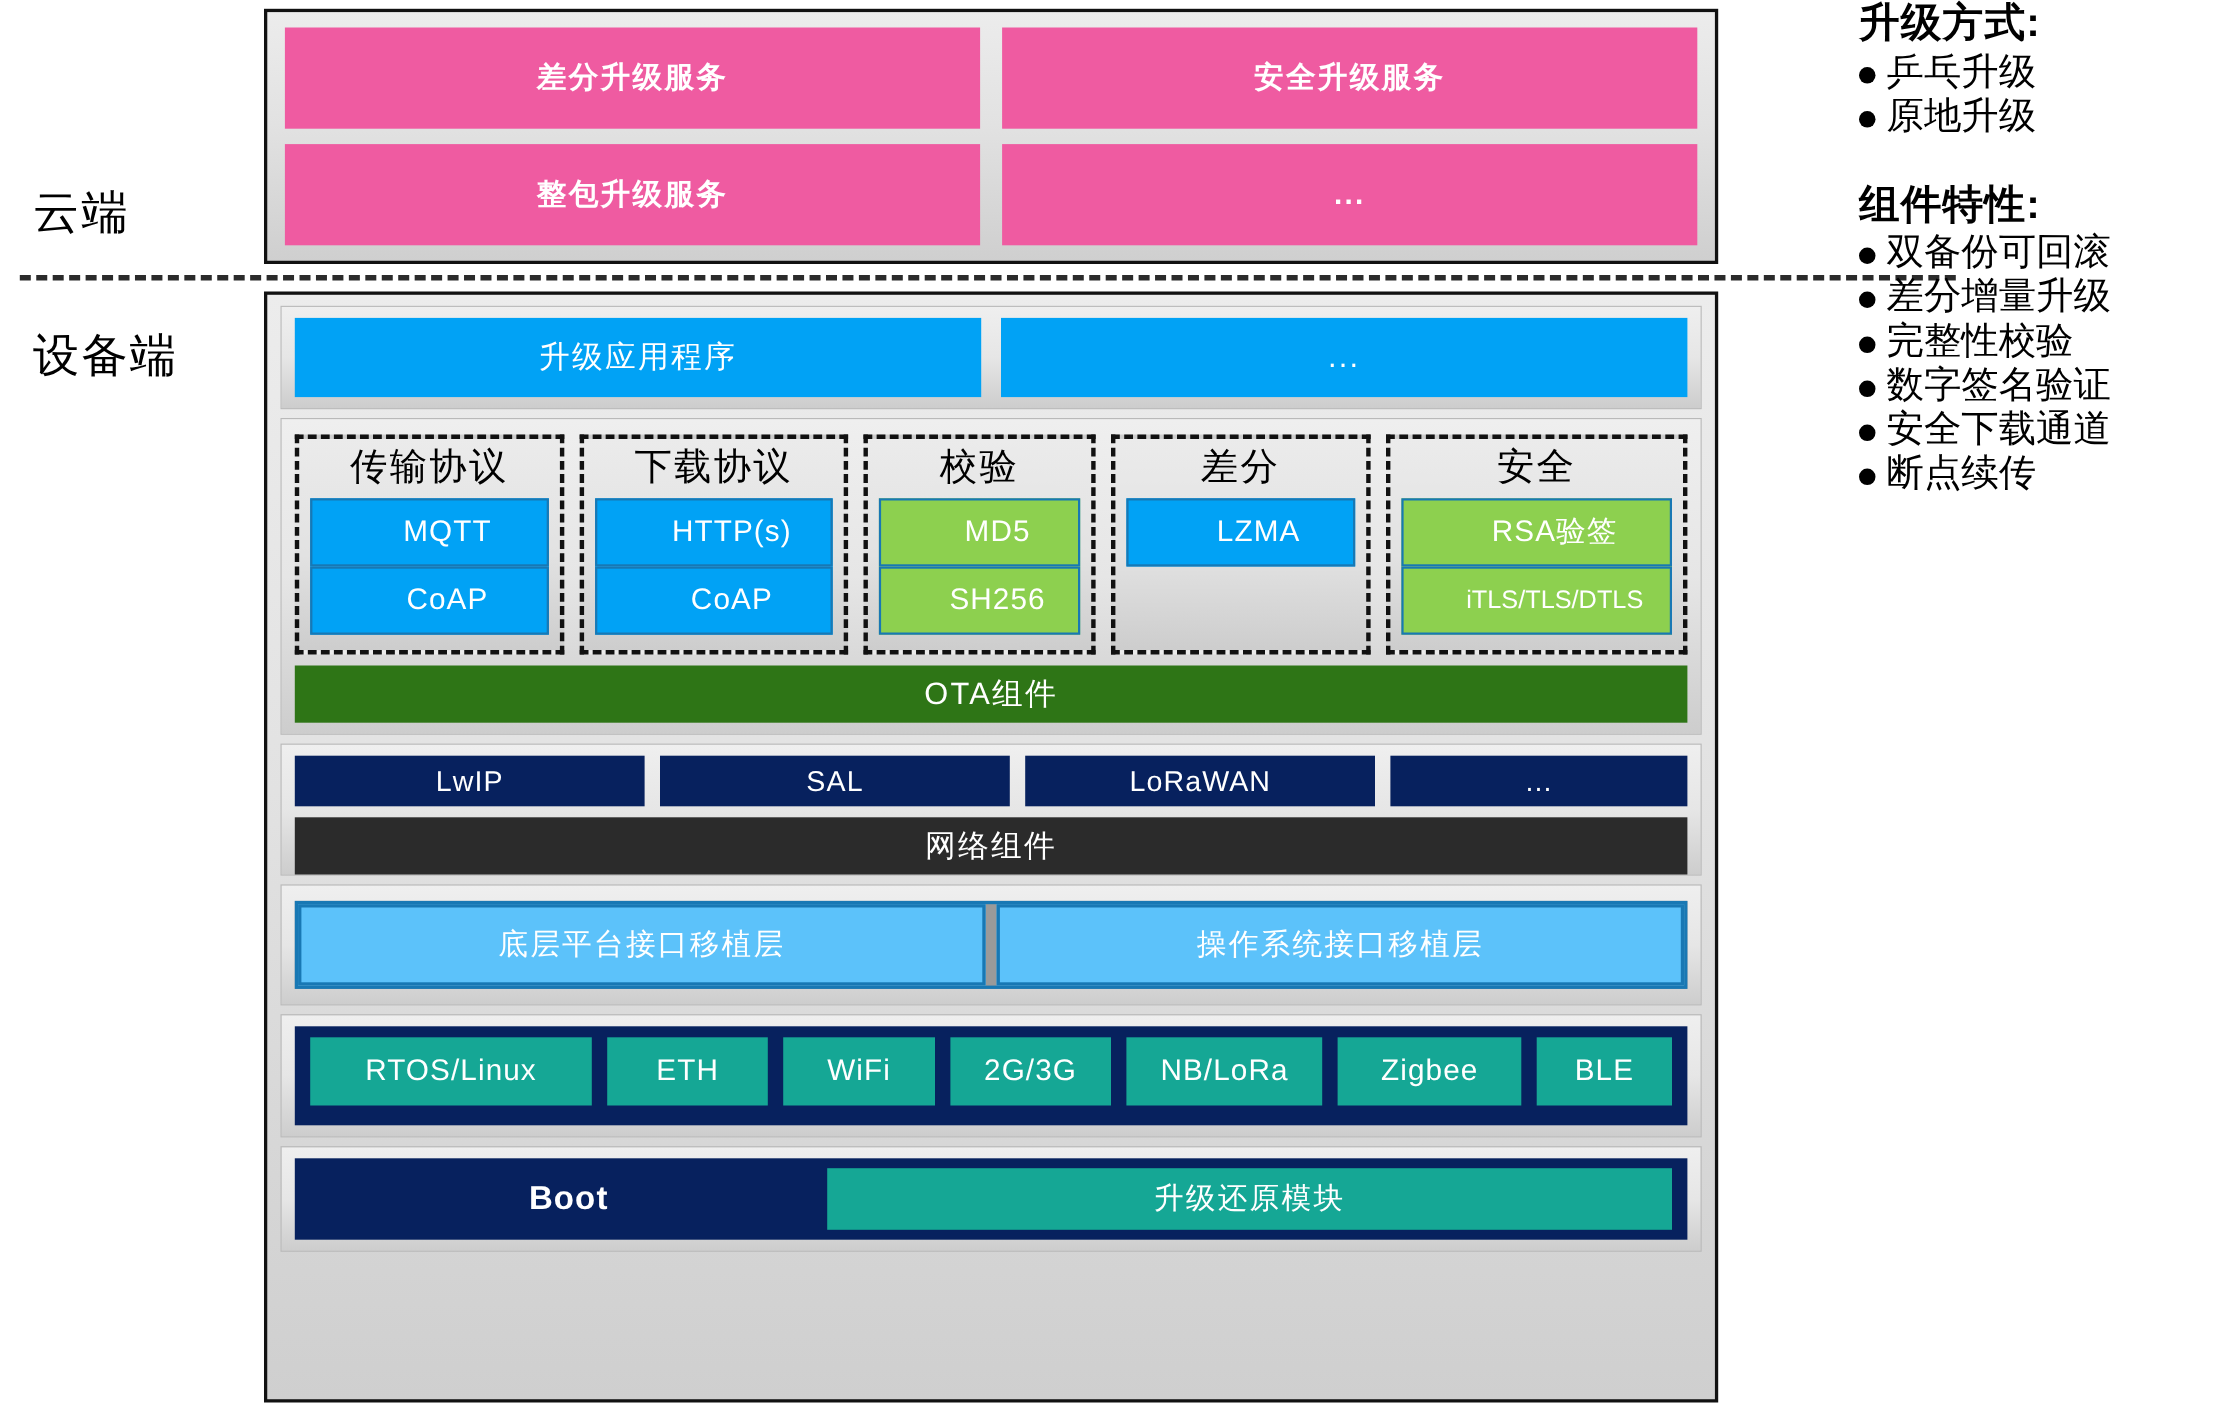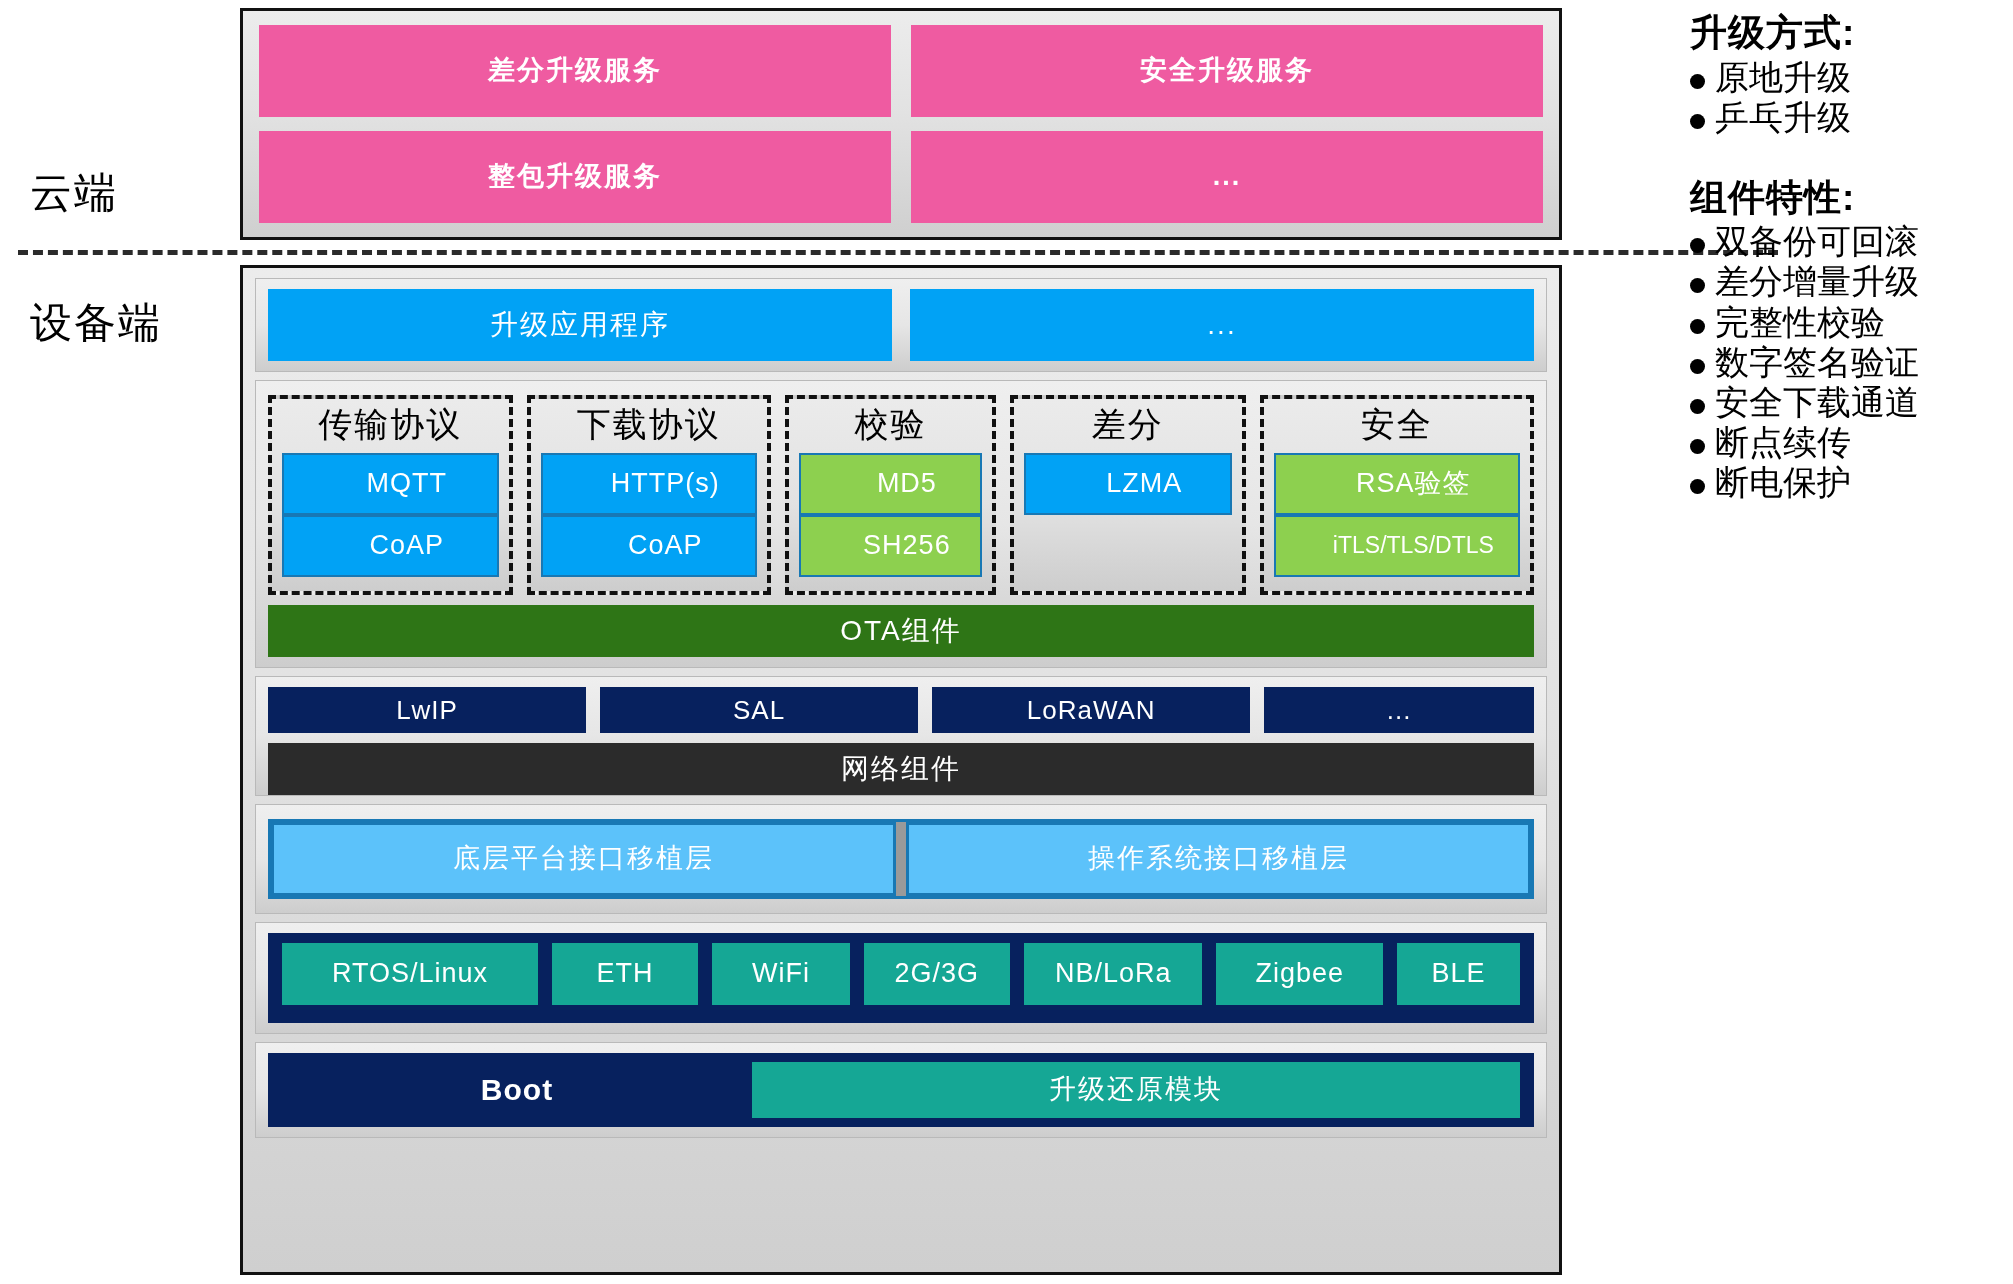--- a/index.html
+++ b/index.html
@@ -218,21 +218,21 @@
     background: #15a795;
     height: 56px;
     font-size: 27px;
     letter-spacing: 2px;
   }
 
   
   #notes {
     position: absolute;
     left: 1690px;
-    top: 12px;
+    top: 0;
     width: 310px;
     color: #000;
   }
   .note-heading {
     font-size: 37px;
     font-weight: bold;
     letter-spacing: 1px;
     margin-bottom: 2px;
     line-height: 1.15;
   }
@@ -371,25 +371,25 @@
 
 </div>
 
 <div id="notes">
 
   <div id="notes-group-1">
     <div class="note-heading">升级方式:</div>
     <ul class="note-list">
       <li>
           <span class="bullet"></span>
+          <span>乒乓升级</span>
+        </li>
+      <li>
+          <span class="bullet"></span>
           <span>原地升级</span>
-        </li>
-      <li>
-          <span class="bullet"></span>
-          <span>乒乓升级</span>
         </li>
     </ul>
   </div>
 
   <div id="notes-group-2">
     <div class="note-heading">组件特性:</div>
     <ul class="note-list">
       <li>
           <span class="bullet"></span>
           <span>双备份可回滚</span>
@@ -407,20 +407,16 @@
           <span>数字签名验证</span>
         </li>
       <li>
           <span class="bullet"></span>
           <span>安全下载通道</span>
         </li>
       <li>
           <span class="bullet"></span>
           <span>断点续传</span>
         </li>
-      <li>
-          <span class="bullet"></span>
-          <span>断电保护</span>
-        </li>
     </ul>
   </div>
 
 </div>
 
 </body></html>

